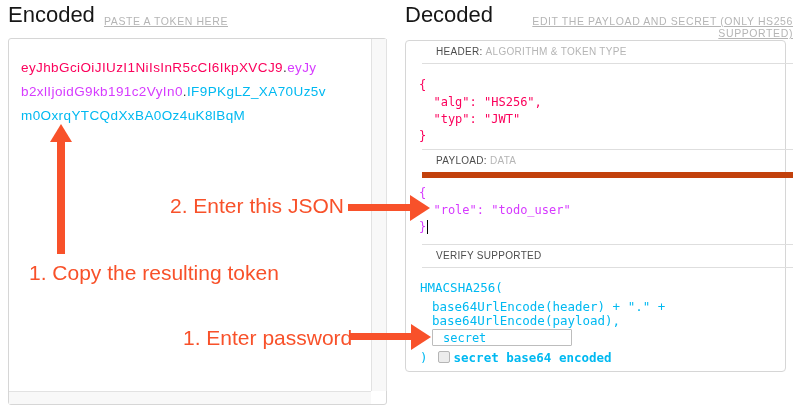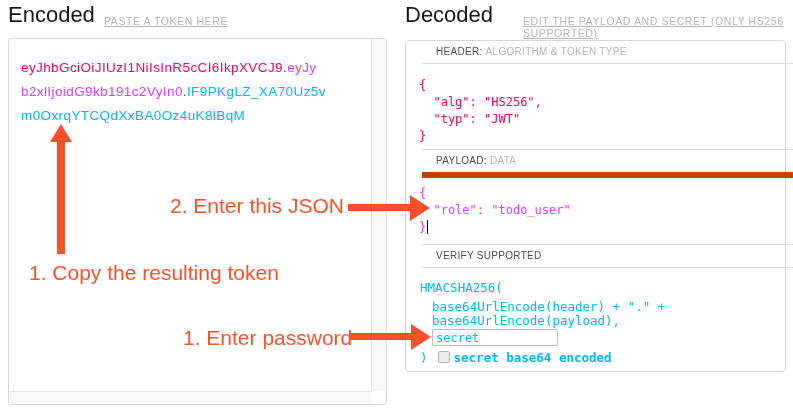--- a/index.html
+++ b/index.html
@@ -28,21 +28,21 @@
   .bar-header{top:0;border-bottom:1px solid #dedede;}
   .bar-payload{top:108px;border-top:1px solid #dedede;border-bottom:6px solid #c2410c;}
   .bar-verify{top:203px;border-top:1px solid #dedede;border-bottom:1px solid #dedede;}
   .code-area{position:absolute;left:0;width:100%;font-family:"DejaVu Sans Mono",monospace;font-size:12px;line-height:17px;}
   .code-area .code-line{white-space:pre;padding-left:13px;}
   .code-header{top:23px;padding-top:13px;color:#fb015b;}
   .code-payload{top:131px;padding-top:13px;color:#d63aff;}
   .cursor-caret{display:inline-block;width:1px;height:14px;background:#000;vertical-align:text-bottom;margin-left:1px;}
   .sig-area{position:absolute;left:0;top:226px;width:100%;height:104px;font-family:"DejaVu Sans Mono",monospace;font-size:12.5px;color:#00b9f1;}
   .sig-line{position:absolute;white-space:pre;}
-  .secret-input{position:absolute;left:26px;top:62px;width:118px;height:13px;border:1px solid #bdbdbd;border-radius:1px;font-family:"DejaVu Sans Mono",monospace;font-size:12px;color:#00b9f1;padding:1px 3px;outline:none;background:#fff;}
+  .secret-input{position:absolute;left:26px;top:62px;width:118px;height:13px;border:1px solid #bdbdbd;border-radius:1px;font-family:"DejaVu Sans Mono",monospace;font-size:12px;color:#00b9f1;padding:1px 10px;outline:none;background:#fff;}
   .checkbox{display:inline-block;width:10px;height:10px;background:#ececec;border:1px solid #b5b5b5;border-radius:2px;vertical-align:-1px;margin:0 4px 0 10px;}
   .checkbox-label{font-weight:bold;color:#00b9f1;}
 
   
   .annot{color:#f8512a;font-size:21px;}
   .arrow-shaft-h{background:#f8512a;height:7px;}
   .arrow-shaft-v{background:#f8512a;width:8px;}
   .arrow-head-right{width:0;height:0;border-top:13px solid transparent;border-bottom:13px solid transparent;border-left:20px solid #f8512a;}
   .arrow-head-up{width:0;height:0;border-left:11px solid transparent;border-right:11px solid transparent;border-bottom:18px solid #f8512a;}
 </style>
@@ -56,21 +56,21 @@
 
 <div class="abs encoded-box">
   <div class="token-editor"><span class="tok-header">eyJhbGciOiJIUzI1NiIsInR5cCI6IkpXVCJ9</span><span class="tok-dot">.</span><span class="tok-payload">eyJy</span><br><span class="tok-payload">b2xlIjoidG9kb191c2VyIn0</span><span class="tok-dot">.</span><span class="tok-signature">IF9PKgLZ_XA70Uz5v</span><br><span class="tok-signature">m0OxrqYTCQdXxBA0Oz4uK8lBqM</span></div>
   <div class="vscroll"></div>
   <div class="hscroll"></div>
 </div>
 
 <div class="abs" style="left:405px;top:2px;">
   <span class="panel-title">Decoded</span>
 </div>
-<div class="abs panel-subtitle" style="left:523px;top:15px;">EDIT THE PAYLOAD AND SECRET (ONLY HS256 SUPPORTED)</div>
+<div class="abs panel-subtitle" style="left:479px;top:15px;text-align:right;">EDIT THE PAYLOAD AND SECRET (ONLY HS256 SUPPORTED)</div>
 
 <div class="abs decoded-box">
 
   <div class="section-bar bar-header">
     <span class="lbl">HEADER:</span><span class="sublbl">ALGORITHM &amp; TOKEN TYPE</span>
   </div>
   <div class="code-area code-header">
     <div class="code-line">{</div>
     <div class="code-line">  "alg": "HS256",</div>
     <div class="code-line">  "typ": "JWT"</div>

